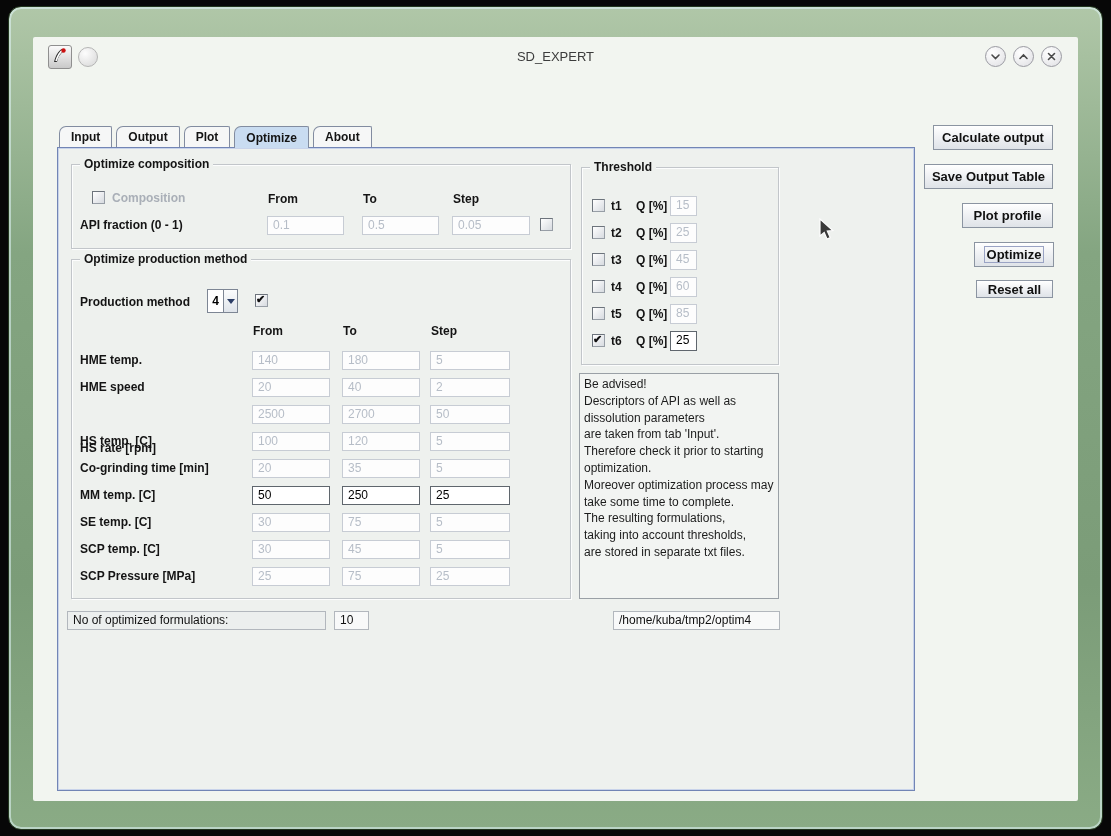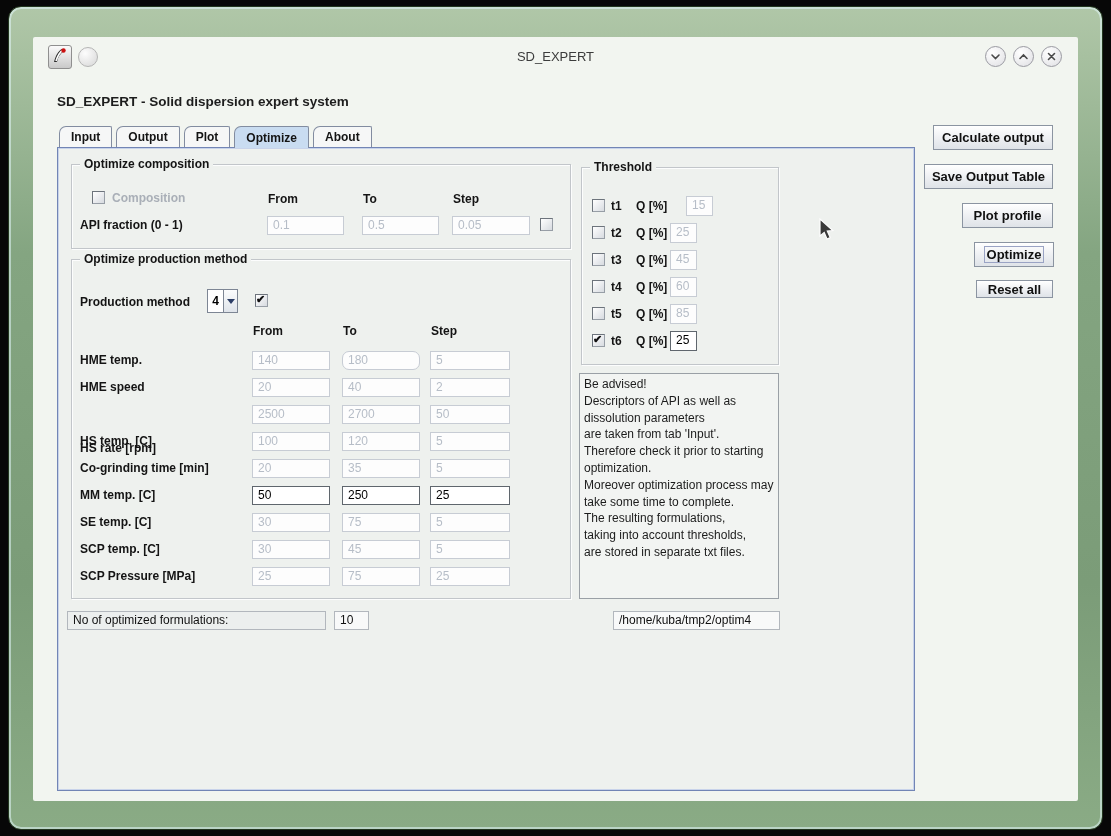--- a/index.html
+++ b/index.html
@@ -125,21 +125,20 @@
     </span>
   </div>
   <div class="win-btn" style="left:1041px;">
     <span>
       <svg width="11" height="11" viewBox="0 0 11 11">
           <path d="M2.5 2.5 L8.5 8.5 M8.5 2.5 L2.5 8.5" stroke="#4a4a4a" stroke-width="1.6" stroke-linecap="round"></path>
         </svg>
     </span>
   </div>
 
-  <div class="heading">SD_EXPERT - Solid dispersion expert system</div>
 
   <div class="tabs">
     <div class="tab">Input</div>
     <div class="tab">Output</div>
     <div class="tab">Plot</div>
     <div class="tab selected">Optimize</div>
     <div class="tab">About</div>
   </div>
 
   <div class="panel">
@@ -176,21 +175,21 @@
         <span class="check">✔</span>
       </span>
 
       <span class="lbl" style="left:181px; top:64px;">From</span>
       <span class="lbl" style="left:271px; top:64px;">To</span>
       <span class="lbl" style="left:359px; top:64px;">Step</span>
 
       <div>
         <span class="lbl" style="left:8px; top:93px;">HME temp.</span>
         <div class="field" style="left:180px; top:91px; width:78px;">140</div>
-        <div class="field" style="left:270px; top:91px; width:78px;border-radius:7px;">180</div>
+        <div class="field" style="left:270px; top:91px; width:78px;">180</div>
         <div class="field" style="left:358px; top:91px; width:80px;">5</div>
 
         <span class="lbl" style="left:8px; top:120px;">HME speed</span>
         <div class="field" style="left:180px; top:118px; width:78px;">20</div>
         <div class="field" style="left:270px; top:118px; width:78px;">40</div>
         <div class="field" style="left:358px; top:118px; width:80px;">2</div>
 
         <span class="lbl" style="left:8px; top:147px;margin-top:34px;">HS rate [rpm]</span>
         <div class="field" style="left:180px; top:145px; width:78px;">2500</div>
         <div class="field" style="left:270px; top:145px; width:78px;">2700</div>
@@ -228,21 +227,21 @@
       </div>
     </div>
 
     <div class="group" style="left:523px; top:19px; width:198px; height:198px;">
       <span class="group-title">Threshold</span>
 
       <div class="th-row" style="top:28px;">
         <span class="checkbox" style="left:10px; top:3px;"></span>
         <span class="lbl" style="left:29px; top:3px;">t1</span>
         <span class="lbl" style="left:54px; top:3px;">Q [%]</span>
-        <div class="field" style="left:104px; top:0px; width:27px; height:20px;">15</div>
+        <div class="field" style="left:88px; top:0px; width:27px; height:20px;">15</div>
       </div>
       <div class="th-row" style="top:55px;">
         <span class="checkbox" style="left:10px; top:3px;"></span>
         <span class="lbl" style="left:29px; top:3px;">t2</span>
         <span class="lbl" style="left:54px; top:3px;">Q [%]</span>
         <div class="field" style="left:88px; top:0px; width:27px; height:20px;">25</div>
       </div>
       <div class="th-row" style="top:82px;">
         <span class="checkbox" style="left:10px; top:3px;"></span>
         <span class="lbl" style="left:29px; top:3px;">t3</span>

